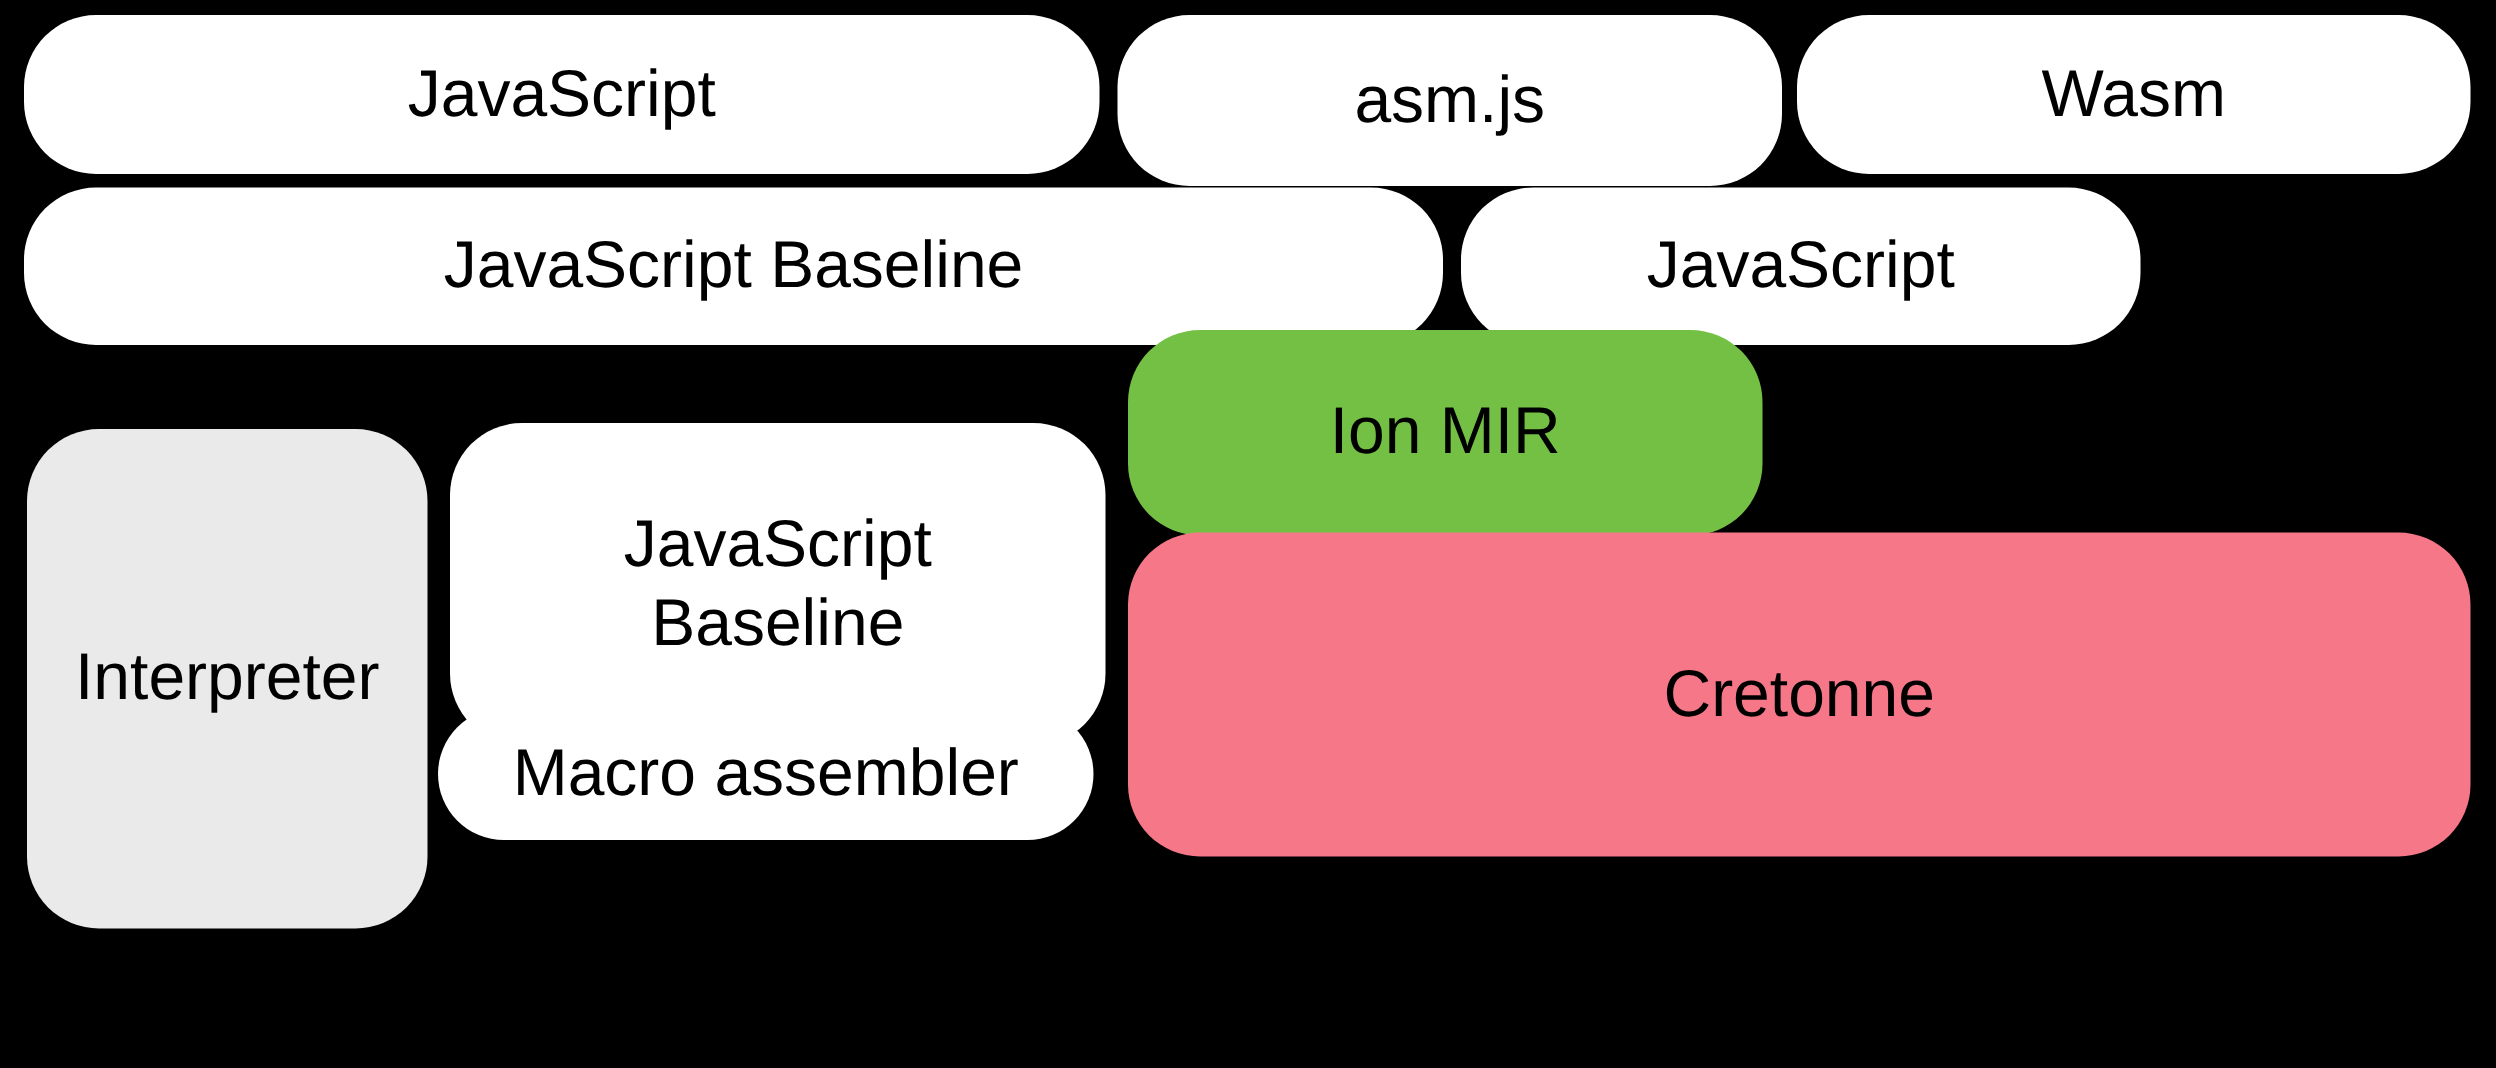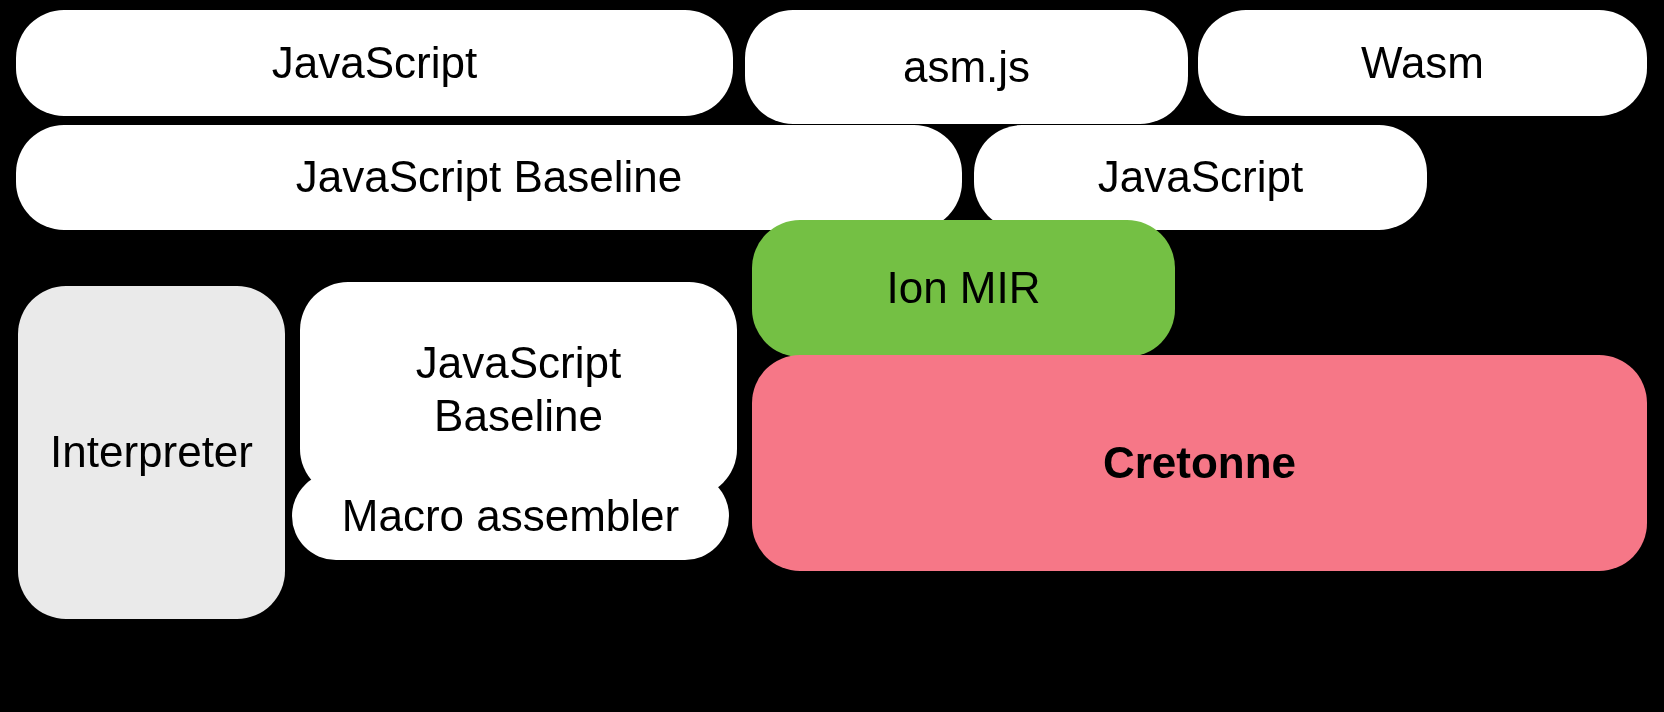--- a/index.html
+++ b/index.html
@@ -37,21 +37,21 @@
   #b-asmjs        { left: 745px;  top: 10px;  width: 443px;  height: 114px; }
   #b-wasm         { left: 1198px; top: 10px;  width: 449px;  height: 106px; }
   
   #b-bytecode     { left: 16px;   top: 125px; width: 946px;  height: 105px; }
   #b-baldrmonkey  { left: 974px;  top: 125px; width: 453px;  height: 105px; }
   
   #b-interpreter  { left: 18px;   top: 238px; width: 267px;  height: 333px; background: #eaeaea; margin-top: 48px; }
   #b-baseline     { left: 300px;  top: 238px; width: 437px;  height: 215px; margin-top: 44px; }
   #b-baseline .label { width: 300px; }
   #b-ionmir       { left: 752px;  top: 220px; width: 423px;  height: 137px; background: #74c044; align-items: center; }
-  #b-cretonne     { left: 752px;  top: 355px; width: 895px;  height: 216px; background: #f67787; font-weight: bold; }
+  #b-cretonne     { left: 752px;  top: 355px; width: 895px;  height: 216px; background: #f67787; }
   #b-macro        { left: 292px;  top: 472px; width: 437px;  height: 88px; }
   
   #b-native       { left: 298px;  top: 583px; width: 1349px; height: 101px; }
 </style>
 </head>
 <body>
 
 <div id="diagram">
 
   <div class="box" id="b-javascript" style="background: rgb(255, 255, 255);">

